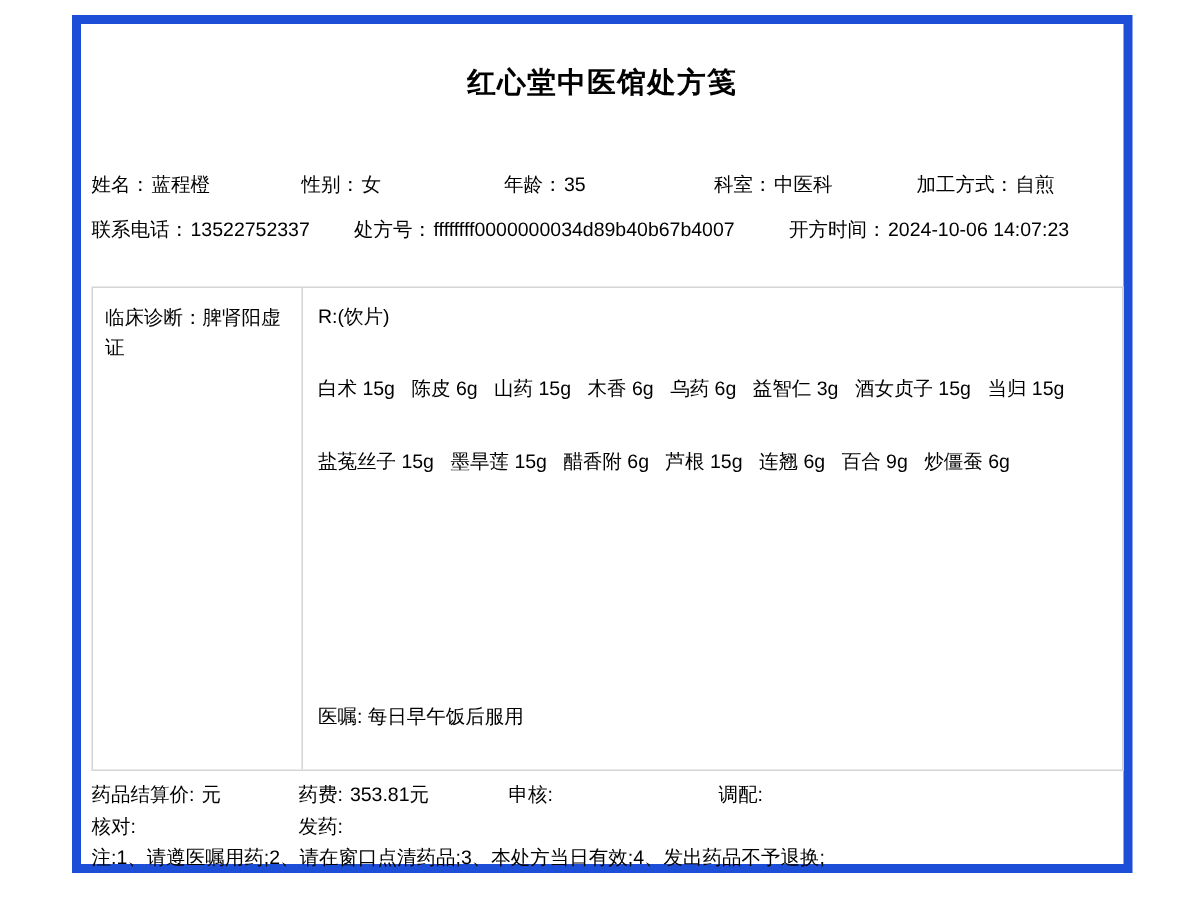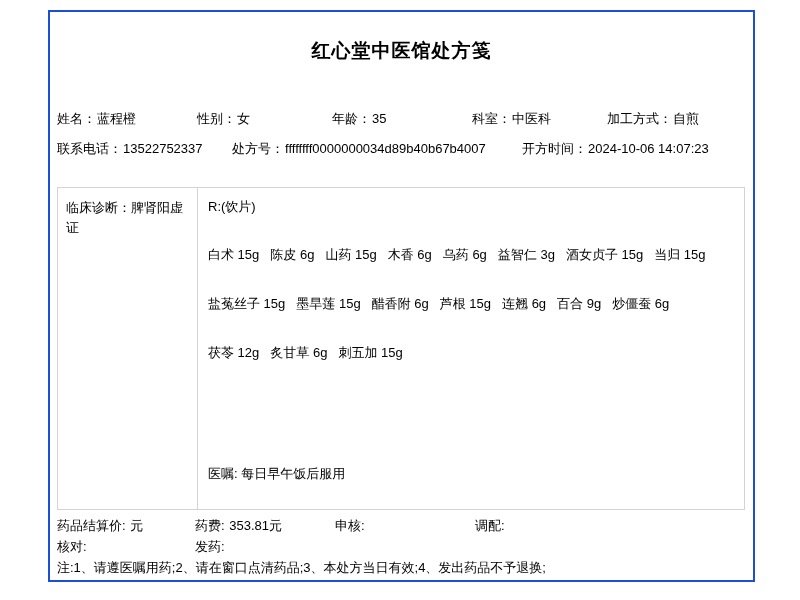--- a/index.html
+++ b/index.html
@@ -3,21 +3,21 @@
 <meta charset="utf-8">
 <style>
   * { margin: 0; padding: 0; box-sizing: border-box; }
   html, body { width: 800px; height: 600px; background: #ffffff; }
   body { font-family: "Liberation Sans", "DejaVu Sans", sans-serif; color: #000; }
 
   .page {
     position: absolute;
     left: 48px; top: 10px;
     width: 707px; height: 572px;
-    border: 2px solid #1d4ed8;
+    border: 6px solid #1d4ed8;
     background: #fff;
     font-size: 13px;
   }
 
   .title {
     position: absolute;
     top: 26px; left: 0; width: 100%;
     text-align: center;
     font-size: 19px;
     font-weight: bold;
@@ -113,25 +113,20 @@
       <div class="herb-line l1">
         <span>盐菟丝子 15g</span>
         <span>墨旱莲 15g</span>
         <span>醋香附 6g</span>
         <span>芦根 15g</span>
         <span>连翘 6g</span>
         <span>百合 9g</span>
         <span>炒僵蚕 6g</span>
       </div>
 
-      <div class="herb-line l2">
-        <span>茯苓 12g</span>
-        <span>炙甘草 6g</span>
-        <span>刺五加 15g</span>
-      </div>
 
       <div class="rx-advice">医嘱: 每日早午饭后服用</div>
     </div>
   </div>
 
   <div class="abs footer-row1" style="left:0; right:0;">
     <span class="field pair" style="left:7px"><span>药品结算价:</span> <span class="val">元</span></span>
     <span class="field pair" style="left:145px"><span>药费:</span> <span class="val">353.81元</span></span>
     <span class="field pair" style="left:285px"><span>申核:</span><span class="val"></span></span>
     <span class="field pair" style="left:425px"><span>调配:</span><span class="val"></span></span>

